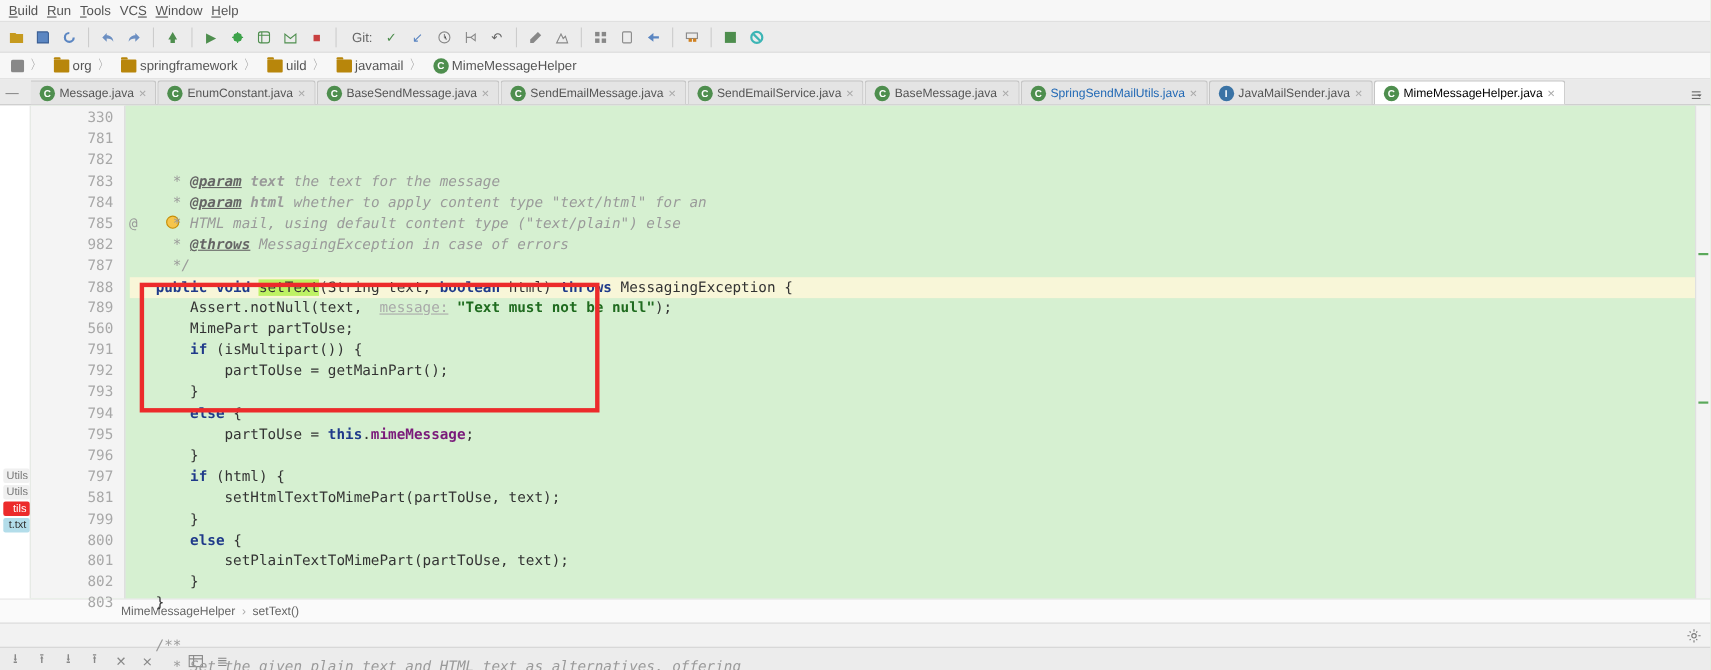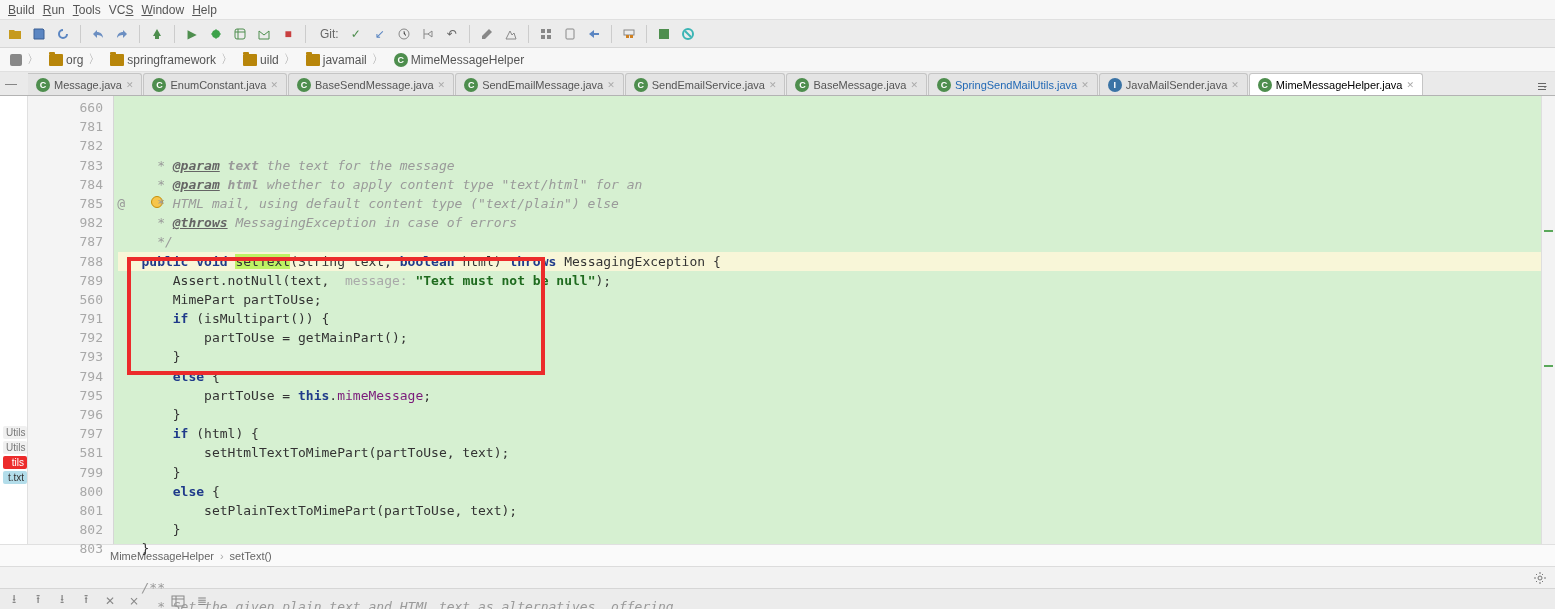--- a/index.html
+++ b/index.html
@@ -45,22 +45,22 @@
 
 .code { flex: 1; line-height: 19.2px; color: #333; white-space: pre; padding-top: 2px; position: relative; padding-left: 4px; }
 .code .line { height: 19.2px; }
 .code .current { background: #f8f6d8; }
 .hl-box { position: absolute; border: 4px solid #ec2b2b; left: 13px; top: 161px; width: 418px; height: 118px; pointer-events: none; }
 
 .kw { color: #1f3a8a; font-weight: bold; }
 .comment { color: #9a9a9a; font-style: italic; }
 .javadoc-tag { color: #656565; font-weight: bold; text-decoration: underline; }
 .str { color: #1f6b1f; font-weight: bold; }
-.hint { color: #a9a9a9; }
-.field { color: #7a1a7a; font-weight: normal; }
+.hint { color: #a9a9a9; text-decoration: underline; }
+.field { color: #7a1a7a; font-weight: bold; }
 .it { }
 .sel-bg { background: #bef264; }
 
 .editor-scrollbar { width: 14px; background: #f3f3f3; border-left: 1px solid #dedede; position: relative; }
 .sb-marker { position: absolute; left: 2px; right: 2px; height: 2px; background: #5aa85a; }
 
 .bottom-crumb { height: 22px; background: #fafafa; display: flex; align-items: center; padding-left: 110px; border-top: 1px solid #e0e0e0; color: #666; font-size: 11px; gap: 6px; }
 .bottom-crumb .sep { color: #aaa; }
 
 .status-bar { height: 22px; background: #f2f2f2; border-top: 1px solid #dcdcdc; display: flex; align-items: center; justify-content: flex-end; padding: 0 8px; }
@@ -296,21 +296,21 @@
 
 <div class="editor-area">
   <div class="left-gutter">
       <div class="proj-stub ">Utils</div>
       <div class="proj-stub ">Utils</div>
       <div class="proj-stub red">tils</div>
       <div class="proj-stub cyan">t.txt</div>
     </div>
   <div class="editor">
     <div class="gutter">
-        <div class="ln">660</div>
+        <div class="ln">330</div>
         <div class="ln">781</div>
         <div class="ln">782</div>
         <div class="ln">783</div>
         <div class="ln">784</div>
         <div class="ln">785<span class="at">@</span><span class="bulb"></span></div>
         <div class="ln">982</div>
         <div class="ln">787</div>
         <div class="ln">788</div>
         <div class="ln">789</div>
         <div class="ln">560</div>

